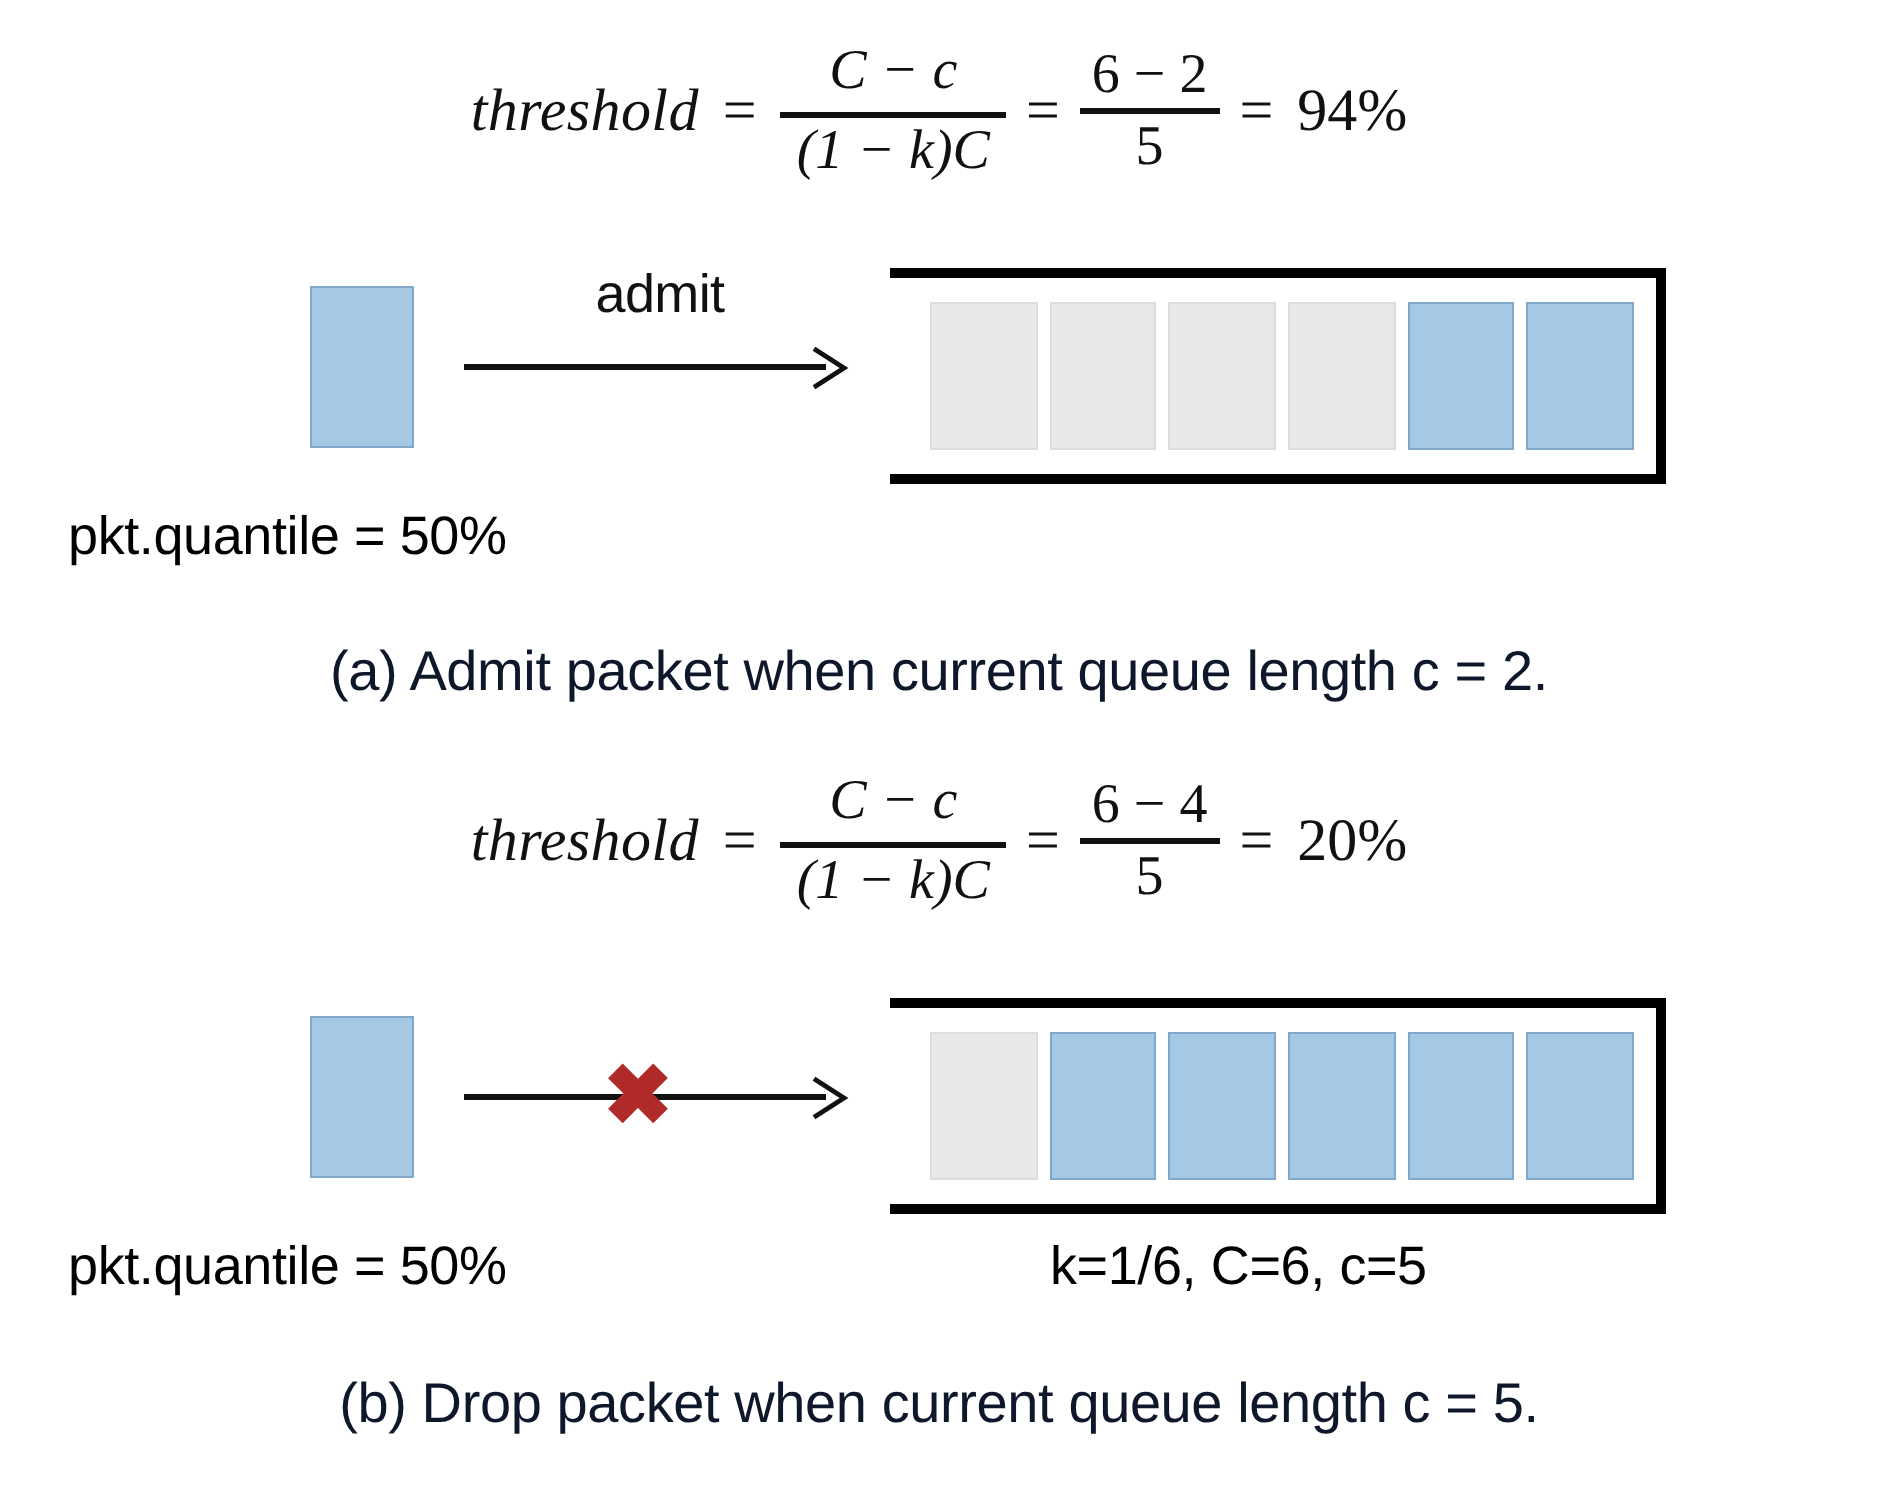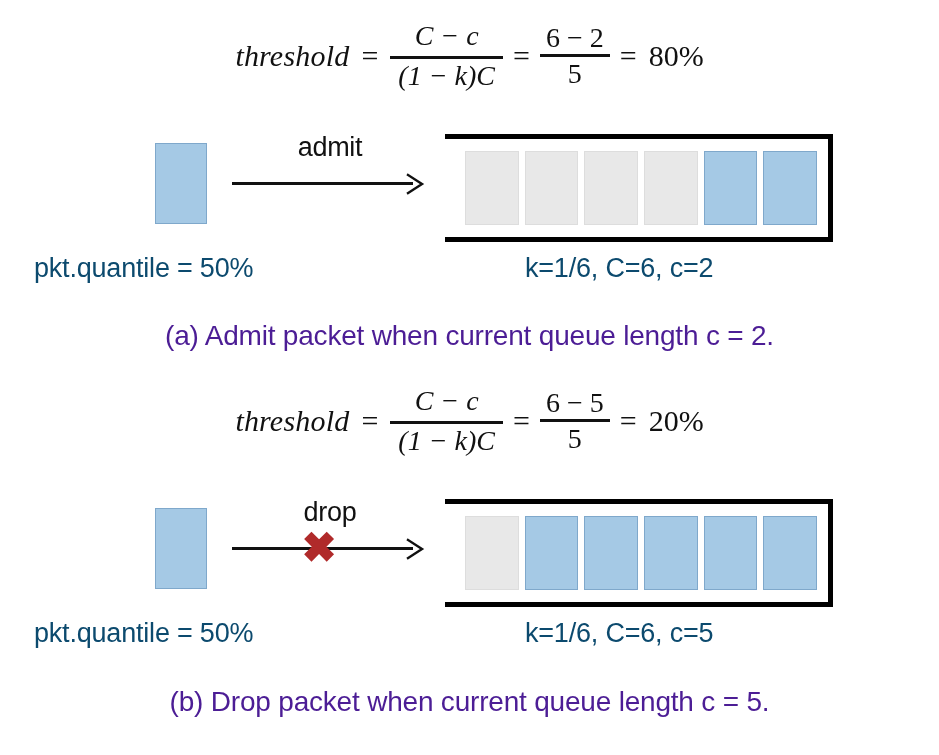--- a/index.html
+++ b/index.html
@@ -200,38 +200,38 @@
   .slot.filled {
     background: #A5C9E5;
     border: 1px solid #7FA8CB;
   }
 
   
   .sub-label {
     position: absolute;
     font-size: 27px;
     font-family: "Liberation Sans", sans-serif;
-    color: #0c4a6e;
+    color: #000000;
     white-space: nowrap;
     letter-spacing: -0.2px;
   }
   .sub-label.left { left: 34px; }
   .sub-label.right { left: 525px; }
   #panel-a .sub-label { top: 253px; }
   #panel-b .sub-label { top: 248px; }
 
   
   .caption {
     position: absolute;
     left: 0;
     width: 939px;
     text-align: center;
     font-size: 28px;
     font-family: "Liberation Sans", sans-serif;
-    color: #4c1d95;
+    color: #0f172a;
     letter-spacing: -0.2px;
   }
   #panel-a .caption { top: 320px; }
   #panel-b .caption { top: 316px; }
 </style>
 </head>
 <body>
 
 <section class="figure-panel" id="panel-a">
 
@@ -243,21 +243,21 @@
       <span class="bar"></span>
       <span class="den">(1 − k)C</span>
     </span>
     <span class="f-eq tight">=</span>
     <span class="frac numeric">
       <span class="num">6 − 2</span>
       <span class="bar"></span>
       <span class="den">5</span>
     </span>
     <span class="f-eq tight">=</span>
-    <span class="f-result">80%</span>
+    <span class="f-result">94%</span>
   </div>
 
   <div class="diagram">
 
     <div class="incoming-packet"></div>
 
     <div class="arrow-group">
       <div class="arrow-label">admit</div>
       <div class="arrow-line"></div>
       <div class="arrow-head">
@@ -277,51 +277,49 @@
         <div class="slot"></div>
         <div class="slot"></div>
         <div class="slot filled"></div>
         <div class="slot filled"></div>
       </div>
     </div>
 
   </div>
 
   <div class="sub-label left">pkt.quantile = 50%</div>
-  <div class="sub-label right">k=1/6, C=6, c=2</div>
 
   <div class="caption">(a) Admit packet when current queue length c = 2.</div>
 </section>
 
 <section class="figure-panel" id="panel-b">
 
   <div class="formula-row">
     <span class="f-word">threshold</span>
     <span class="f-eq">=</span>
     <span class="frac">
       <span class="num">C − c</span>
       <span class="bar"></span>
       <span class="den">(1 − k)C</span>
     </span>
     <span class="f-eq tight">=</span>
     <span class="frac numeric">
-      <span class="num">6 − 5</span>
+      <span class="num">6 − 4</span>
       <span class="bar"></span>
       <span class="den">5</span>
     </span>
     <span class="f-eq tight">=</span>
     <span class="f-result">20%</span>
   </div>
 
   <div class="diagram">
 
     <div class="incoming-packet"></div>
 
     <div class="arrow-group">
-      <div class="arrow-label">drop</div>
       <div class="arrow-line"></div>
       <div class="drop-x">✖</div>
       <div class="arrow-head">
         <svg width="24" height="24" viewBox="0 0 24 24" aria-hidden="true">
           <path d="M6 3 L20 12 L6 21" fill="none" stroke="#111" stroke-width="2.4" stroke-linecap="square"></path>
         </svg>
       </div>
     </div>
 
     <div class="queue">

